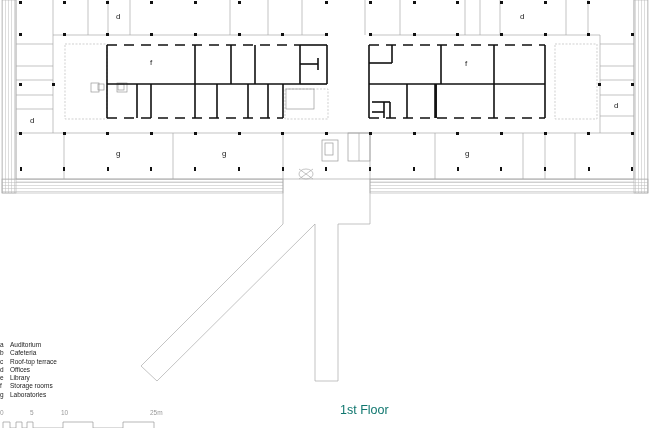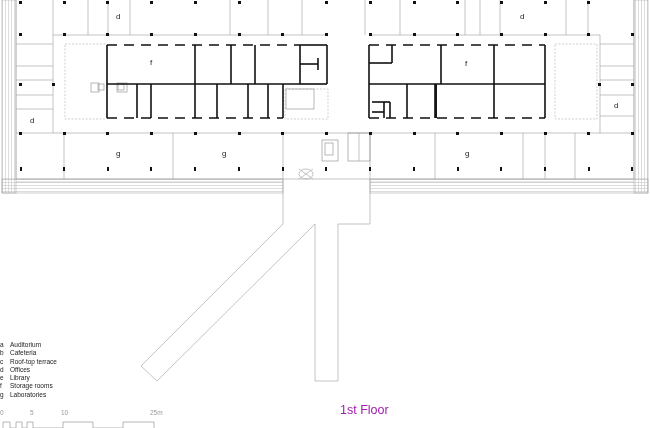--- a/index.html
+++ b/index.html
@@ -4,21 +4,21 @@
 <style>
   html, body { margin:0; padding:0; background:#ffffff; }
   body { width:650px; height:428px; position:relative; overflow:hidden; font-family:"Liberation Sans", sans-serif; }
   #plan { position:absolute; left:0; top:0; width:650px; height:428px; }
   .room-label { position:absolute; font-size:8px; color:#222; font-family:"Liberation Sans", sans-serif; }
   .legend { position:absolute; left:0; top:341px; font-size:6.5px; line-height:8.3px; color:#222; }
   .legend .row { white-space:nowrap; }
   .legend .k { display:inline-block; width:10px; }
   .scale-labels { position:absolute; top:409px; left:0; width:170px; height:8px; font-size:6.5px; color:#999; }
   .scale-labels span { position:absolute; }
-  .title { position:absolute; left:340px; top:403px; font-size:12.5px; color:#a21caf; }
+  .title { position:absolute; left:340px; top:403px; font-size:12.5px; color:#0f766e; }
 </style>
 </head>
 <body>
 
 <svg id="plan" viewBox="0 0 650 428" xmlns="http://www.w3.org/2000/svg">
   <defs>
     <pattern id="hatchH" width="6" height="3" patternUnits="userSpaceOnUse">
       <line x1="0" y1="2.5" x2="6" y2="2.5" stroke="#bbb" stroke-width="0.5"></line>
     </pattern>
     <pattern id="hatchV" width="3" height="6" patternUnits="userSpaceOnUse">

